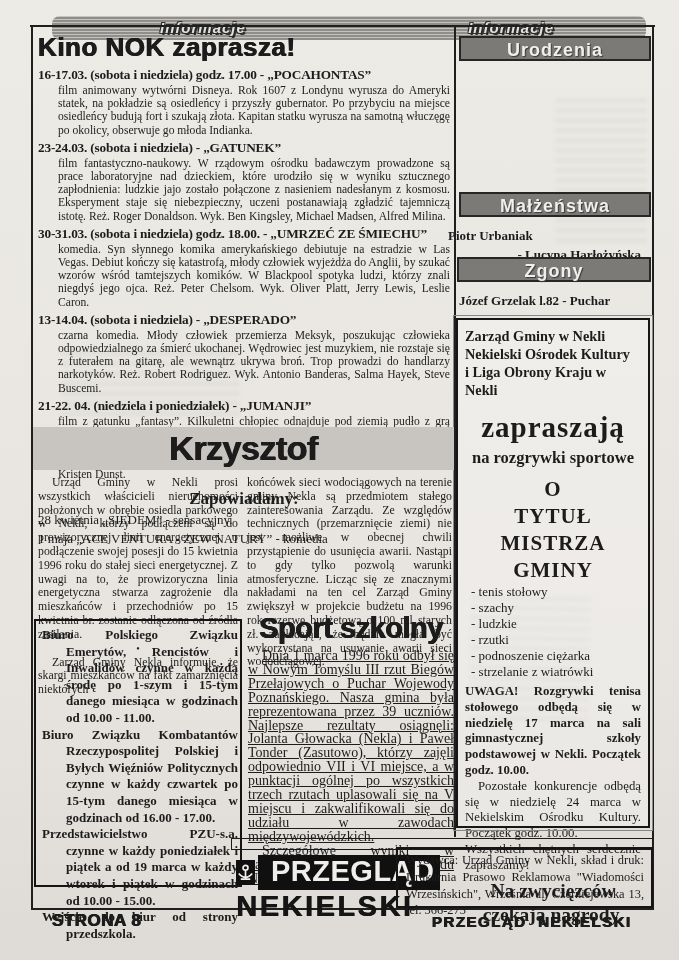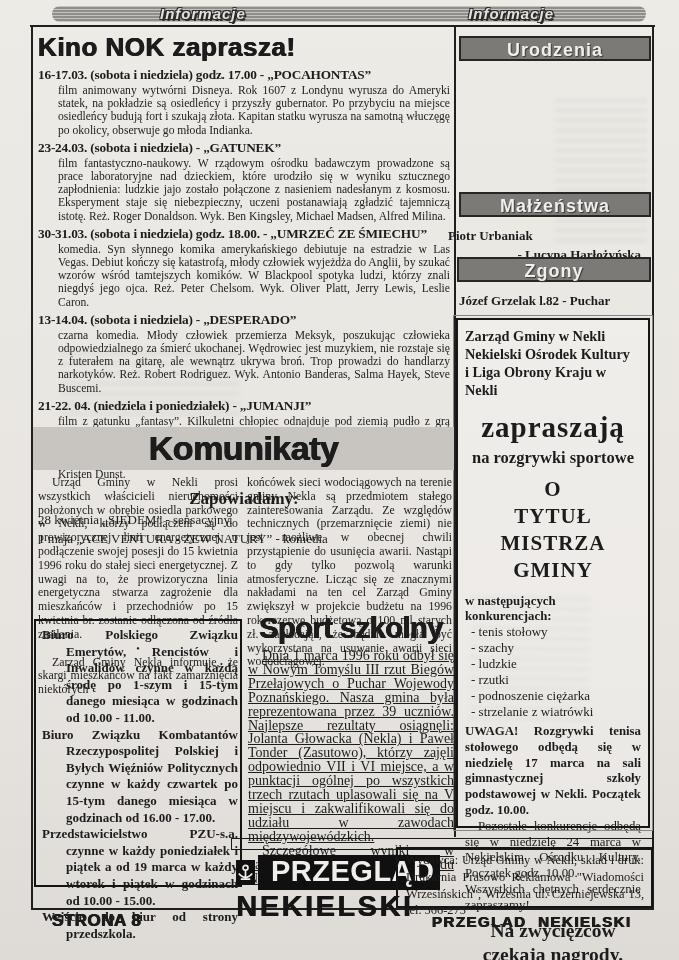--- a/index.html
+++ b/index.html
@@ -4,21 +4,21 @@
 <style>
   html,body{margin:0;padding:0;}
   body{background:#c9c6c1;font-family:"Liberation Serif",serif;}
   .page{position:relative;width:679px;height:960px;margin:0 auto;
         background:linear-gradient(#edebe6,#e7e4df 70%,#dedbd6);
         overflow:hidden;color:#1c1c1c;}
   .heavy{font-family:"Liberation Sans",sans-serif;font-weight:bold;
          text-shadow:.6px 0 0 currentColor,-.4px 0 0 currentColor;}
   .rule{position:absolute;background:#1f1f1f;}
   
-  .banner{position:absolute;left:52px;top:6px;width:594px;height:16px;display:flex;align-items:center;
+  .banner{position:absolute;left:52px;top:16px;width:594px;height:24px;display:flex;align-items:center;
           background:repeating-linear-gradient(180deg,#c6c3be 0 1.5px,#908e8a 1.5px 3px);
           border-radius:8px;}
   .banner .ribbon-word{font-family:"Liberation Sans",sans-serif;font-weight:bold;font-style:italic;
           font-size:15px;letter-spacing:1px;color:#e3e1dc;line-height:14px;
           text-shadow:1px 1px 0 #2b2b2b,-1px 1px 0 #2b2b2b,1px -1px 0 #2b2b2b,-1px -1px 0 #2b2b2b,2px 2px 0 #2b2b2b;}
   .banner .w1{margin-left:108px;}
   .banner .w2{margin-left:auto;margin-right:92px;}
   
   .kino{position:absolute;left:38px;top:30px;width:412px;}
   .kino-title{font-size:26px;text-align:left;letter-spacing:.5px;margin:2px 0 4px;}
@@ -153,35 +153,34 @@
     <div class="org">Zarząd Gminy w Nekli</div>
     <div class="org">Nekielski Ośrodek Kultury</div>
     <div class="org">i Liga Obrony Kraju w Nekli</div>
     <div class="invite">zapraszają</div>
     <div class="sub">na rozgrywki sportowe</div>
     <div class="big">
       <div>O</div>
       <div>TYTUŁ</div>
       <div>MISTRZA GMINY</div>
     </div>
-    <div class="evlab">w następujących konkurencjach:</div>
     <div class="ev">- tenis stołowy</div>
     <div class="ev">- szachy</div>
     <div class="ev">- ludzkie</div>
     <div class="ev">- rzutki</div>
     <div class="ev">- podnoszenie ciężarka</div>
     <div class="ev">- strzelanie z wiatrówki</div>
     <div class="note n1">UWAGA! Rozgrywki tenisa stołowego odbędą się w niedzielę 17 marca na sali gimnastycznej szkoły podstawowej w Nekli. Początek godz. 10.00.</div>
     <div class="note n2">Pozostałe konkurencje odbędą się w niedzielę 24 marca w Nekielskim Ośrodku Kultury. Początek godz. 10.00.</div>
     <div class="note">Wszystkich chętnych serdecznie zapraszamy!</div>
     <div class="prize">Na zwycięzców czekają nagrody.</div>
   </div>
 
   <div class="kom-band">
-    <span class="heavy">Komunikaty</span>
+    <span class="heavy">Krzysztof</span>
   </div>
   <div class="kom-cols">
     <div class="kom-col c1">
       <p class="ind">Urząd Gminy w Nekli prosi wszystkich właścicieli nieruchomości położonych w obrębie osiedla parkowego w Nekli, którzy podłączeni są do prowizorycznej linii energetycznej o podłączenie swojej posesji do 15 kwietnia 1996 roku do stałej sieci energetycznej. Z uwagi na to, że prowizoryczna linia energetyczna stwarza zagrożenie dla mieszkańców i przechodniów po 15 kwietnia br. zostanie odłączona od źródła zasilania.</p>
       <div class="kom-sep">•</div>
       <p class="ind">Zarząd Gminy Nekla informuje, że skargi mieszkańców na fakt zamarznięcia niektórych</p>
     </div>
     <div class="kom-col c2">
       <p>końcówek sieci wodociągowych na terenie gminy Nekla są przedmiotem stałego zainteresowania Zarządu. Ze względów technicznych (przemarznięcie ziemi) nie jest możliwe w obecnej chwili przystąpienie do usunięcia awarii. Nastąpi to gdy tylko pozwolą warunki atmosferyczne. Licząc się ze znacznymi nakładami na ten cel Zarząd Gminy zwiększył w projekcie budżetu na 1996 rok rezerwę budżetową o 100 ml starych zł. zakładając, że będzie mogła być wykorzystana na usuwanie awarii sieci wododciągowej.</p>
     </div>

